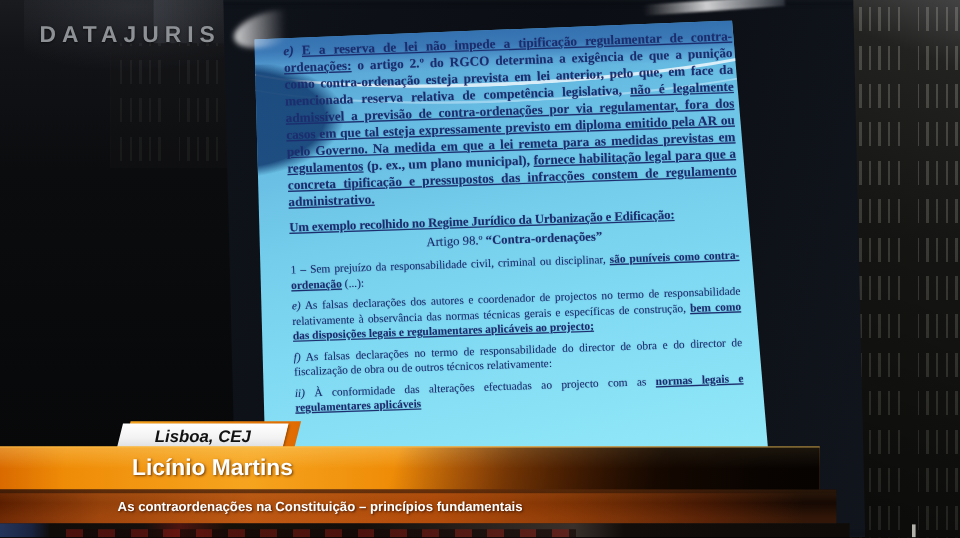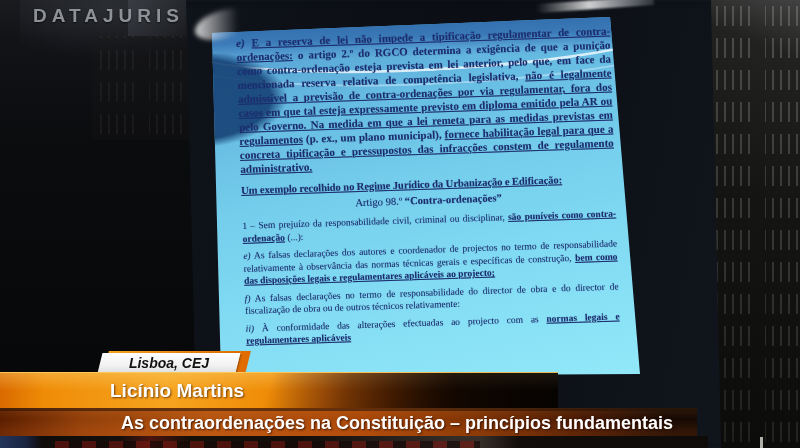--- a/index.html
+++ b/index.html
@@ -65,60 +65,60 @@
 
   
   .glare1{position:absolute;left:194px;top:10px;width:62px;height:28px;z-index:4;border-radius:50%;
     background:linear-gradient(105deg,rgba(255,255,255,.85),rgba(255,255,255,0) 70%);
     transform:rotate(-16deg);filter:blur(2px);}
   .glare2{position:absolute;left:536px;top:0;width:118px;height:9px;z-index:4;
     background:linear-gradient(90deg,rgba(255,255,255,0),rgba(255,255,255,.8) 45%,rgba(215,232,255,.15));
     transform:rotate(-4deg);filter:blur(1px);}
 
   
-  .watermark{position:absolute;left:33px;top:5px;z-index:5;
+  .watermark{position:absolute;left:33px;top:19px;z-index:5;
     font-size:19px;font-weight:700;letter-spacing:5px;color:#94979b;opacity:.95;
     text-shadow:0 1px 2px rgba(0,0,0,.65);}
   .brand{position:absolute;left:645px;top:18px;z-index:5;display:flex;align-items:flex-start;}
   .brand .name{font-size:25px;font-weight:400;color:#eef1f6;letter-spacing:.5px;
     text-shadow:0 1px 2px rgba(0,0,0,.5);}
   .brand .mark{font-size:30px;font-weight:700;letter-spacing:-4px;margin-left:5px;margin-top:-3px;
     background:linear-gradient(95deg,#d3291a 8%,#e85c12 45%,#f9a31b 85%);
     -webkit-background-clip:text;background-clip:text;color:transparent;}
 
   .badge-accent{position:absolute;left:106px;top:351px;width:142px;height:23px;z-index:6;
     transform:skewX(-14deg);
     background:linear-gradient(90deg,#f6a41f,#e06a00);}
   .badge{position:absolute;left:100px;top:353px;width:138px;height:20px;z-index:7;
     transform:skewX(-14deg);
     background:linear-gradient(180deg,#ffffff 0%,#f2f2f3 60%,#dddee0 100%);
     box-shadow:1px 1px 2px rgba(0,0,0,.4);}
   .badge span{display:block;transform:skewX(14deg);text-align:center;line-height:20px;
     font-size:14px;font-weight:700;font-style:italic;color:#121212;}
 
-  .bar-speaker{position:absolute;left:0;top:372px;width:558px;height:36px;z-index:8;
+  .bar-speaker{position:absolute;left:0;top:372px;width:683px;height:36px;z-index:8;
     border-top:1px solid rgba(255,205,95,.9);
     background:linear-gradient(90deg,#d96a00 0%,#ef8c07 8%,#f6a41f 30%,#ef8c07 48%,
                #d0690a 58%,#8a3c04 70%,#3c1703 82%,#150a04 93%,#0c0603 100%);}
   .bar-speaker::before{content:"";position:absolute;inset:0;
     background:linear-gradient(180deg,rgba(255,225,140,.32),rgba(255,255,255,0) 50%);}
   .bar-speaker::after{content:"";position:absolute;inset:0;
     background:linear-gradient(108deg,rgba(0,0,0,0) 48%,rgba(30,8,0,.45) 62%,rgba(5,2,0,.75) 80%);}
   .bar-speaker .txt{position:absolute;left:110px;top:0;line-height:35px;z-index:1;
     font-size:19px;font-weight:700;color:#fff;text-shadow:1px 1px 2px rgba(60,20,0,.7);}
 
   .bar-title{position:absolute;left:0;top:408px;width:697px;height:28px;z-index:8;
     background:linear-gradient(90deg,#5a1e00 0%,#93400a 12%,#b45410 30%,#a84708 52%,
                #7e3304 68%,#451803 84%,#160903 96%);}
   .bar-title::before{content:"";position:absolute;left:0;top:0;width:100%;height:3px;
     background:rgba(15,4,0,.55);}
   .bar-title::after{content:"";position:absolute;inset:0;
     background:linear-gradient(180deg,rgba(255,170,80,.10),rgba(0,0,0,0) 40%,rgba(255,120,40,.12) 85%);}
-  .bar-title .txt{position:absolute;left:121px;top:2px;line-height:26px;z-index:1;
-    font-size:18px;font-weight:700;color:#fff;text-shadow:1px 1px 2px rgba(40,10,0,.8);}
+  .bar-title .txt{position:absolute;left:98px;top:2px;line-height:26px;z-index:1;
+    font-size:11px;font-weight:700;color:#fff;text-shadow:1px 1px 2px rgba(40,10,0,.8);}
 
   .bottom-strip{position:absolute;left:0;top:436px;width:708px;height:12px;z-index:5;
     background:linear-gradient(90deg,#24355c 0px,#1a2440 26px,#0f0c0a 42px,#140f0c 120px,
                #4c1410 150px,#151008 190px,#130e0a 300px,#39302b 478px,#120d0a 520px,#0e0b09 100%);}
   .bottom-strip::after{content:"";position:absolute;left:55px;bottom:0;width:425px;height:7px;
     background:repeating-linear-gradient(90deg,rgba(125,22,16,.55) 0 14px,rgba(22,8,6,.65) 14px 27px);}
   .white-streak{position:absolute;left:760px;top:437px;width:3px;height:11px;z-index:3;
     background:#cfcfc6;opacity:.85;}
 </style>
 </head>

